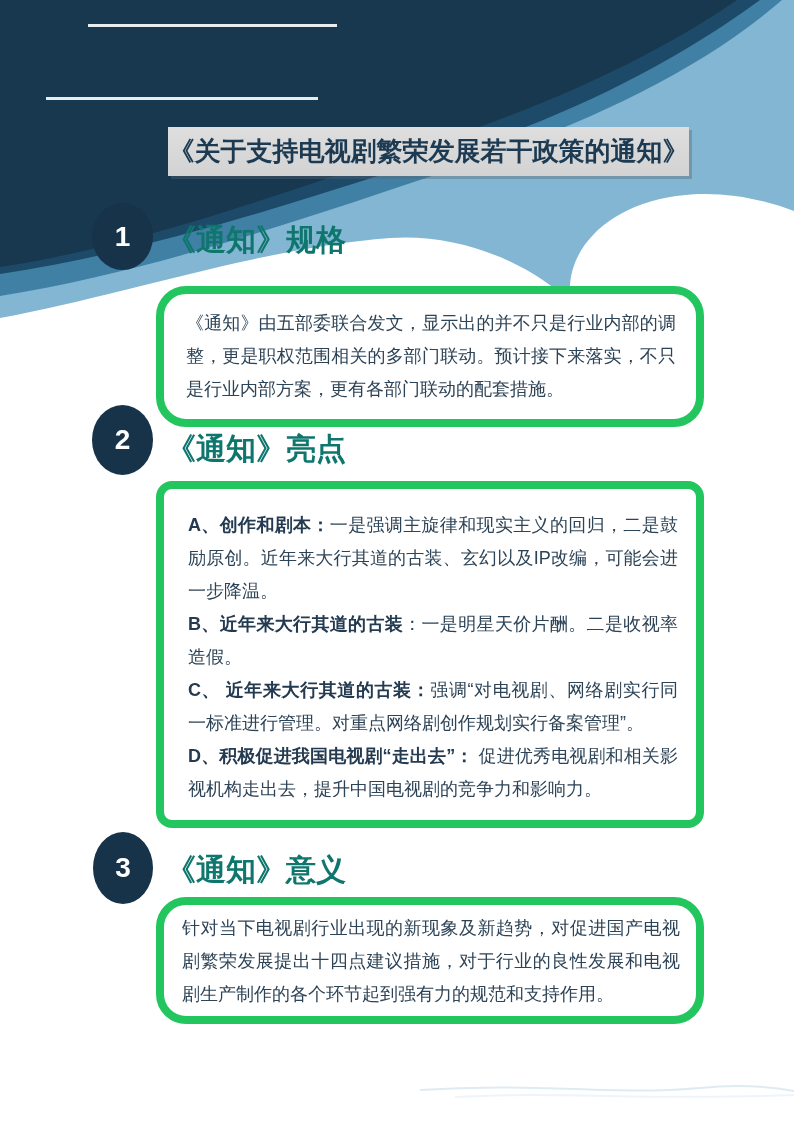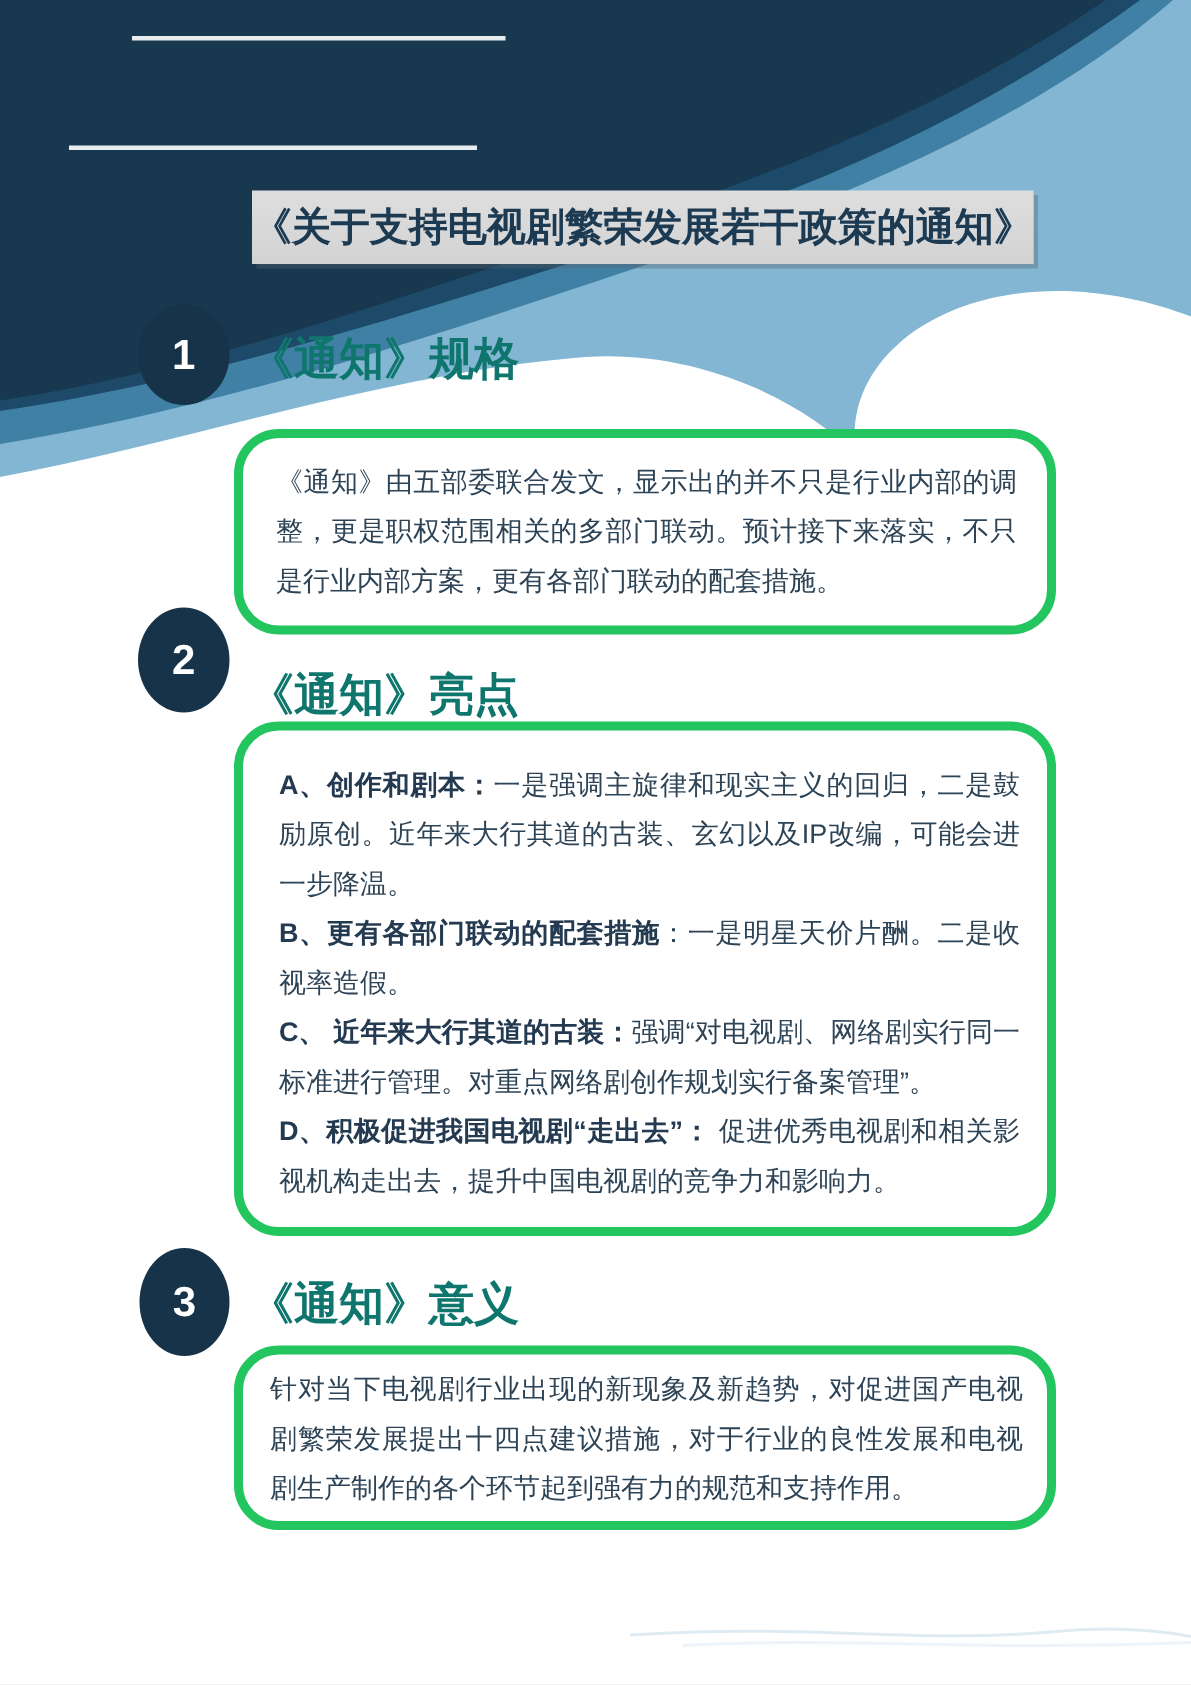--- a/index.html
+++ b/index.html
@@ -33,28 +33,28 @@
     display:flex;align-items:center;justify-content:center;
     color:#ffffff;font-size:28px;font-weight:bold;
   }
   .badge-1{left:92px;top:203px;width:61px;height:67px;}
   .badge-2{left:92px;top:405px;width:61px;height:70px;}
   .badge-3{left:93px;top:832px;width:60px;height:72px;}
   .sec-heading{
     position:absolute;left:166px;font-size:30px;font-weight:bold;
     color:#0f766e;white-space:nowrap;line-height:34px;
   }
-  .head-1{top:223px;} .head-2{top:447px;} .head-3{top:853px;}
+  .head-1{top:223px;} .head-2{top:432px;} .head-3{top:853px;}
   .round-box{
     position:absolute;left:156px;width:548px;box-sizing:border-box;
-    border:6px solid #22c55e;border-radius:30px;background:#ffffff;
+    border:8px solid #22c55e;border-radius:30px;background:#ffffff;
     color:#2d4356;font-size:18px;line-height:33px;text-align:justify;
   }
   .box-1{top:286px;padding:13px 20px 13px 22px;}
-  .box-2{top:481px;padding:20px 18px 14px 24px;}
+  .box-2{top:481px;padding:20px 18px 14px 24px;border-radius:16px;}
   .box-3{top:897px;padding:7px 16px 5px 18px;}
   .round-box p{margin:0;}
   .item-label{font-weight:bold;color:#233a50;}
   
   .report-title{
     position:absolute;top:1053px;right:66px;
     font-size:24px;font-weight:bold;color:#1d3e57;white-space:nowrap;
   }
   .bottom-waves{position:absolute;left:0;top:1078px;width:794px;height:45px;}
 </style>
@@ -84,21 +84,21 @@
   <div class="round-box box-1">
     <p>《通知》由五部委联合发文，显示出的并不只是行业内部的调整，更是职权范围相关的多部门联动。预计接下来落实，不只是行业内部方案，更有各部门联动的配套措施。</p>
   </div>
 
   <div class="num-badge badge-2">
     <span>2</span>
   </div>
   <div class="sec-heading head-2">《通知》亮点</div>
   <div class="round-box box-2">
     <p><span class="item-label">A、创作和剧本：</span><span>一是强调主旋律和现实主义的回归，二是鼓励原创。近年来大行其道的古装、玄幻以及IP改编，可能会进一步降温。</span></p>
-    <p><span class="item-label">B、更有各部门联动的配套措施</span><span>：一是明星天价片酬。二是收视率造假。</span></p>
+    <p><span class="item-label">B、近年来大行其道的古装</span><span>：一是明星天价片酬。二是收视率造假。</span></p>
     <p><span class="item-label">C、 近年来大行其道的古装：</span><span>强调“对电视剧、网络剧实行同一标准进行管理。对重点网络剧创作规划实行备案管理”。</span></p>
     <p><span class="item-label">D、积极促进我国电视剧“走出去”：</span><span> 促进优秀电视剧和相关影视机构走出去，提升中国电视剧的竞争力和影响力。</span></p>
   </div>
 
   <div class="num-badge badge-3">
     <span>3</span>
   </div>
   <div class="sec-heading head-3">《通知》意义</div>
   <div class="round-box box-3">
     <p>针对当下电视剧行业出现的新现象及新趋势，对促进国产电视剧繁荣发展提出十四点建议措施，对于行业的良性发展和电视剧生产制作的各个环节起到强有力的规范和支持作用。</p>

